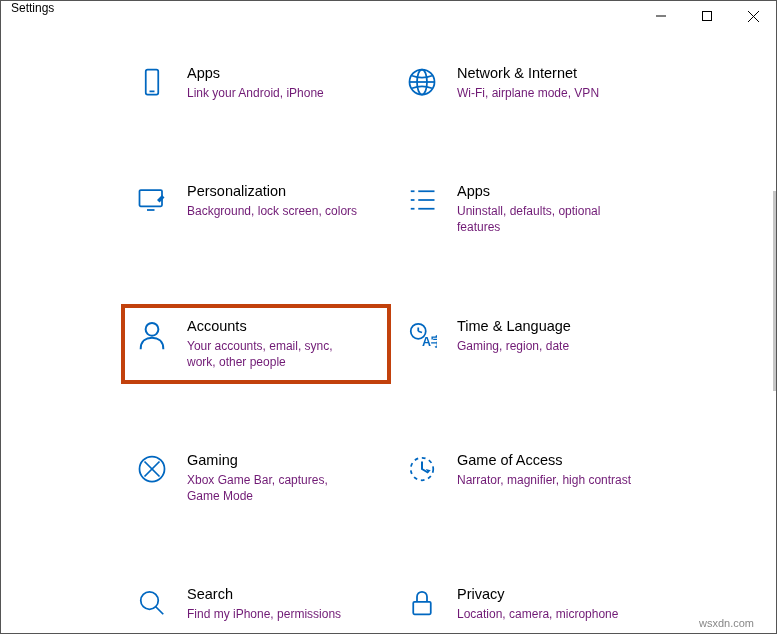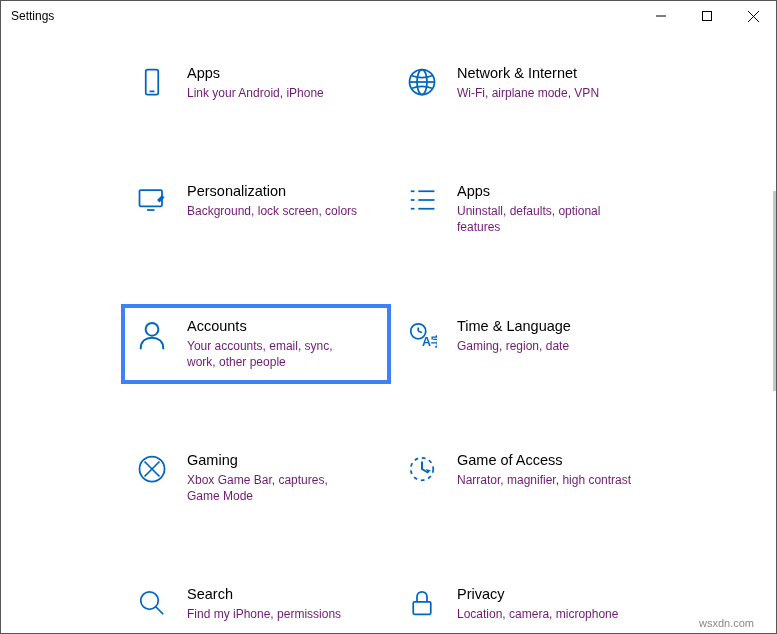--- a/index.html
+++ b/index.html
@@ -8,21 +8,20 @@
       background: #fff;
       width: 777px;
       height: 634px;
       overflow: hidden;
       border: 1px solid #555;
       position: relative;
     }
     .titlebar {
       height: 30px;
       display: flex;
-      align-items: center;
       justify-content: space-between;
       padding-left: 10px;
     }
     .title-text { font-size: 12px; color: #000; }
     .win-controls { display: flex; height: 100%; }
     .win-btn {
       width: 46px; height: 30px;
       display: flex; align-items: center; justify-content: center;
       font-family: "Segoe UI", sans-serif;
     }
@@ -37,21 +36,21 @@
       row-gap: 54px;
     }
     .card {
       display: flex;
       align-items: flex-start;
       gap: 18px;
       cursor: default;
       padding: 10px 6px 10px 10px;
       border: 4px solid transparent;
     }
-    .card.highlight { border: 4px solid #3b82f6; }
+    .card.highlight { border: 4px solid #c2410c; }
     .card .icon {
       width: 34px; height: 34px;
       flex-shrink: 0;
       color: #0067c0;
       display: flex; align-items: center; justify-content: center;
     }
     .card .icon svg { width: 30px; height: 30px; stroke: #0067c0; fill: none; stroke-width: 1.4; }
     .card .icon.big svg { width: 34px; height: 34px; }
     .card-text { display: flex; flex-direction: column; gap: 4px; max-width: 175px; }
     .card-title { font-size: 14.5px; color: #000; font-weight: 400; }

